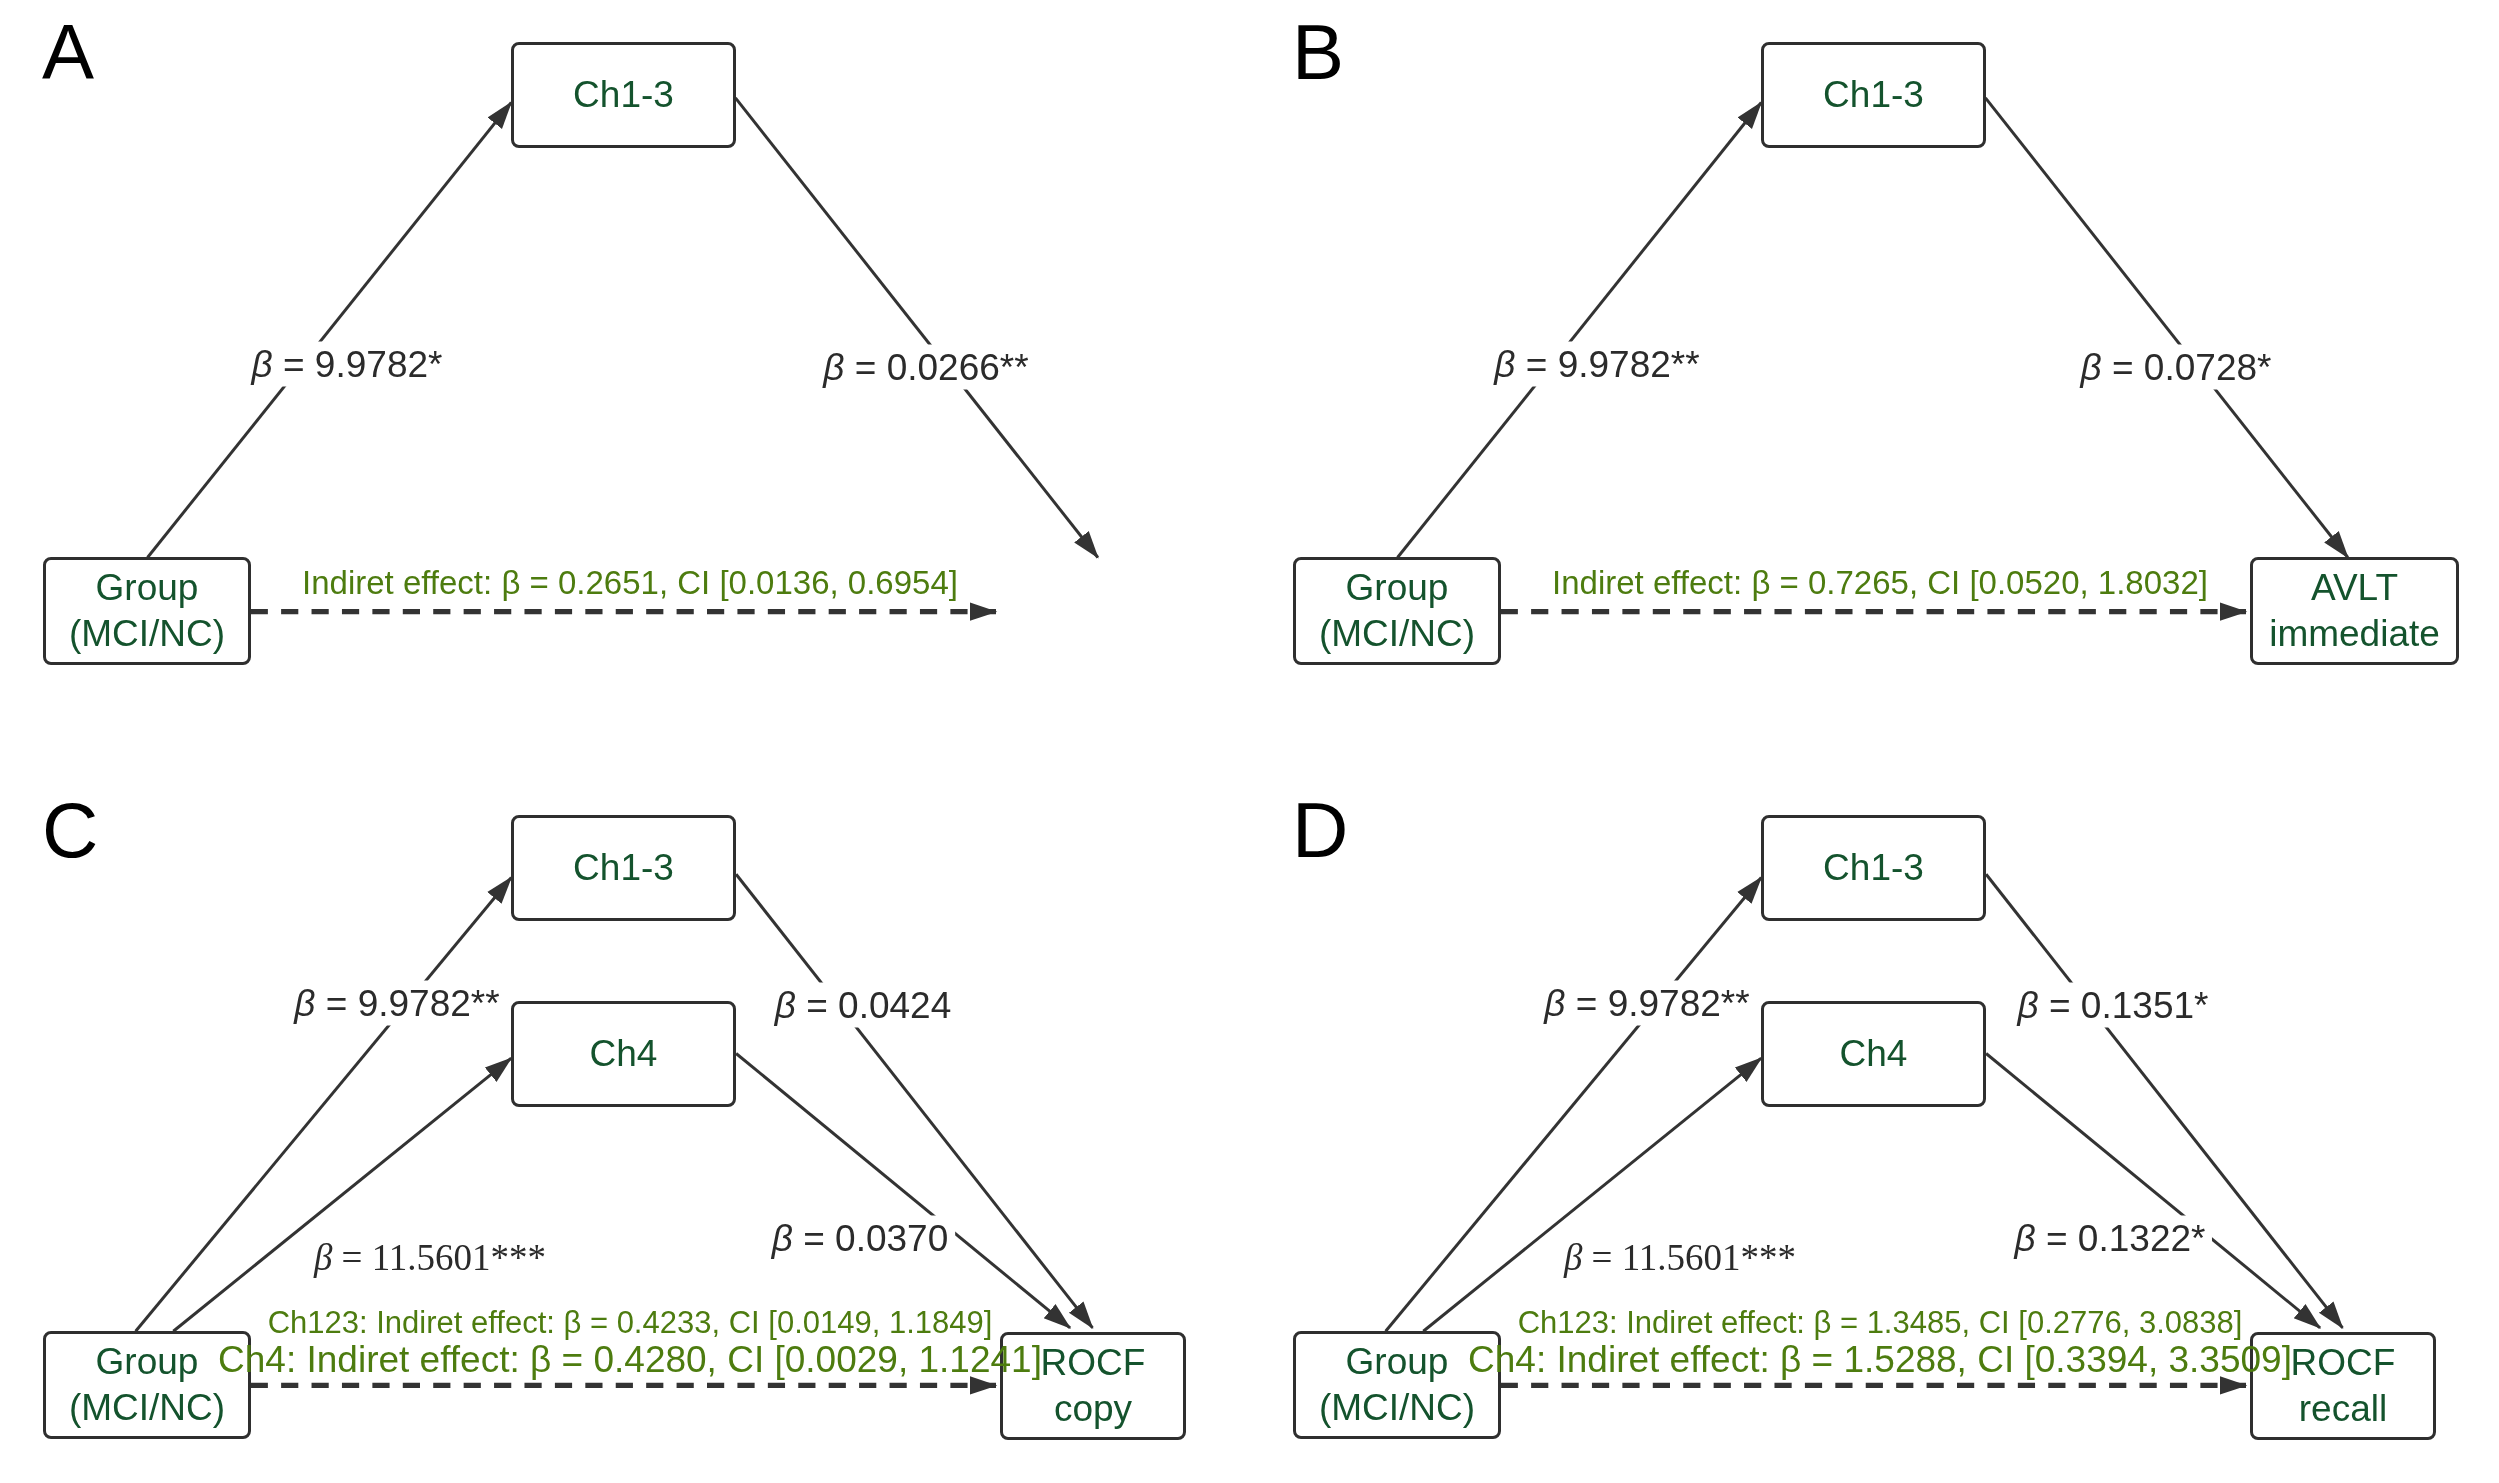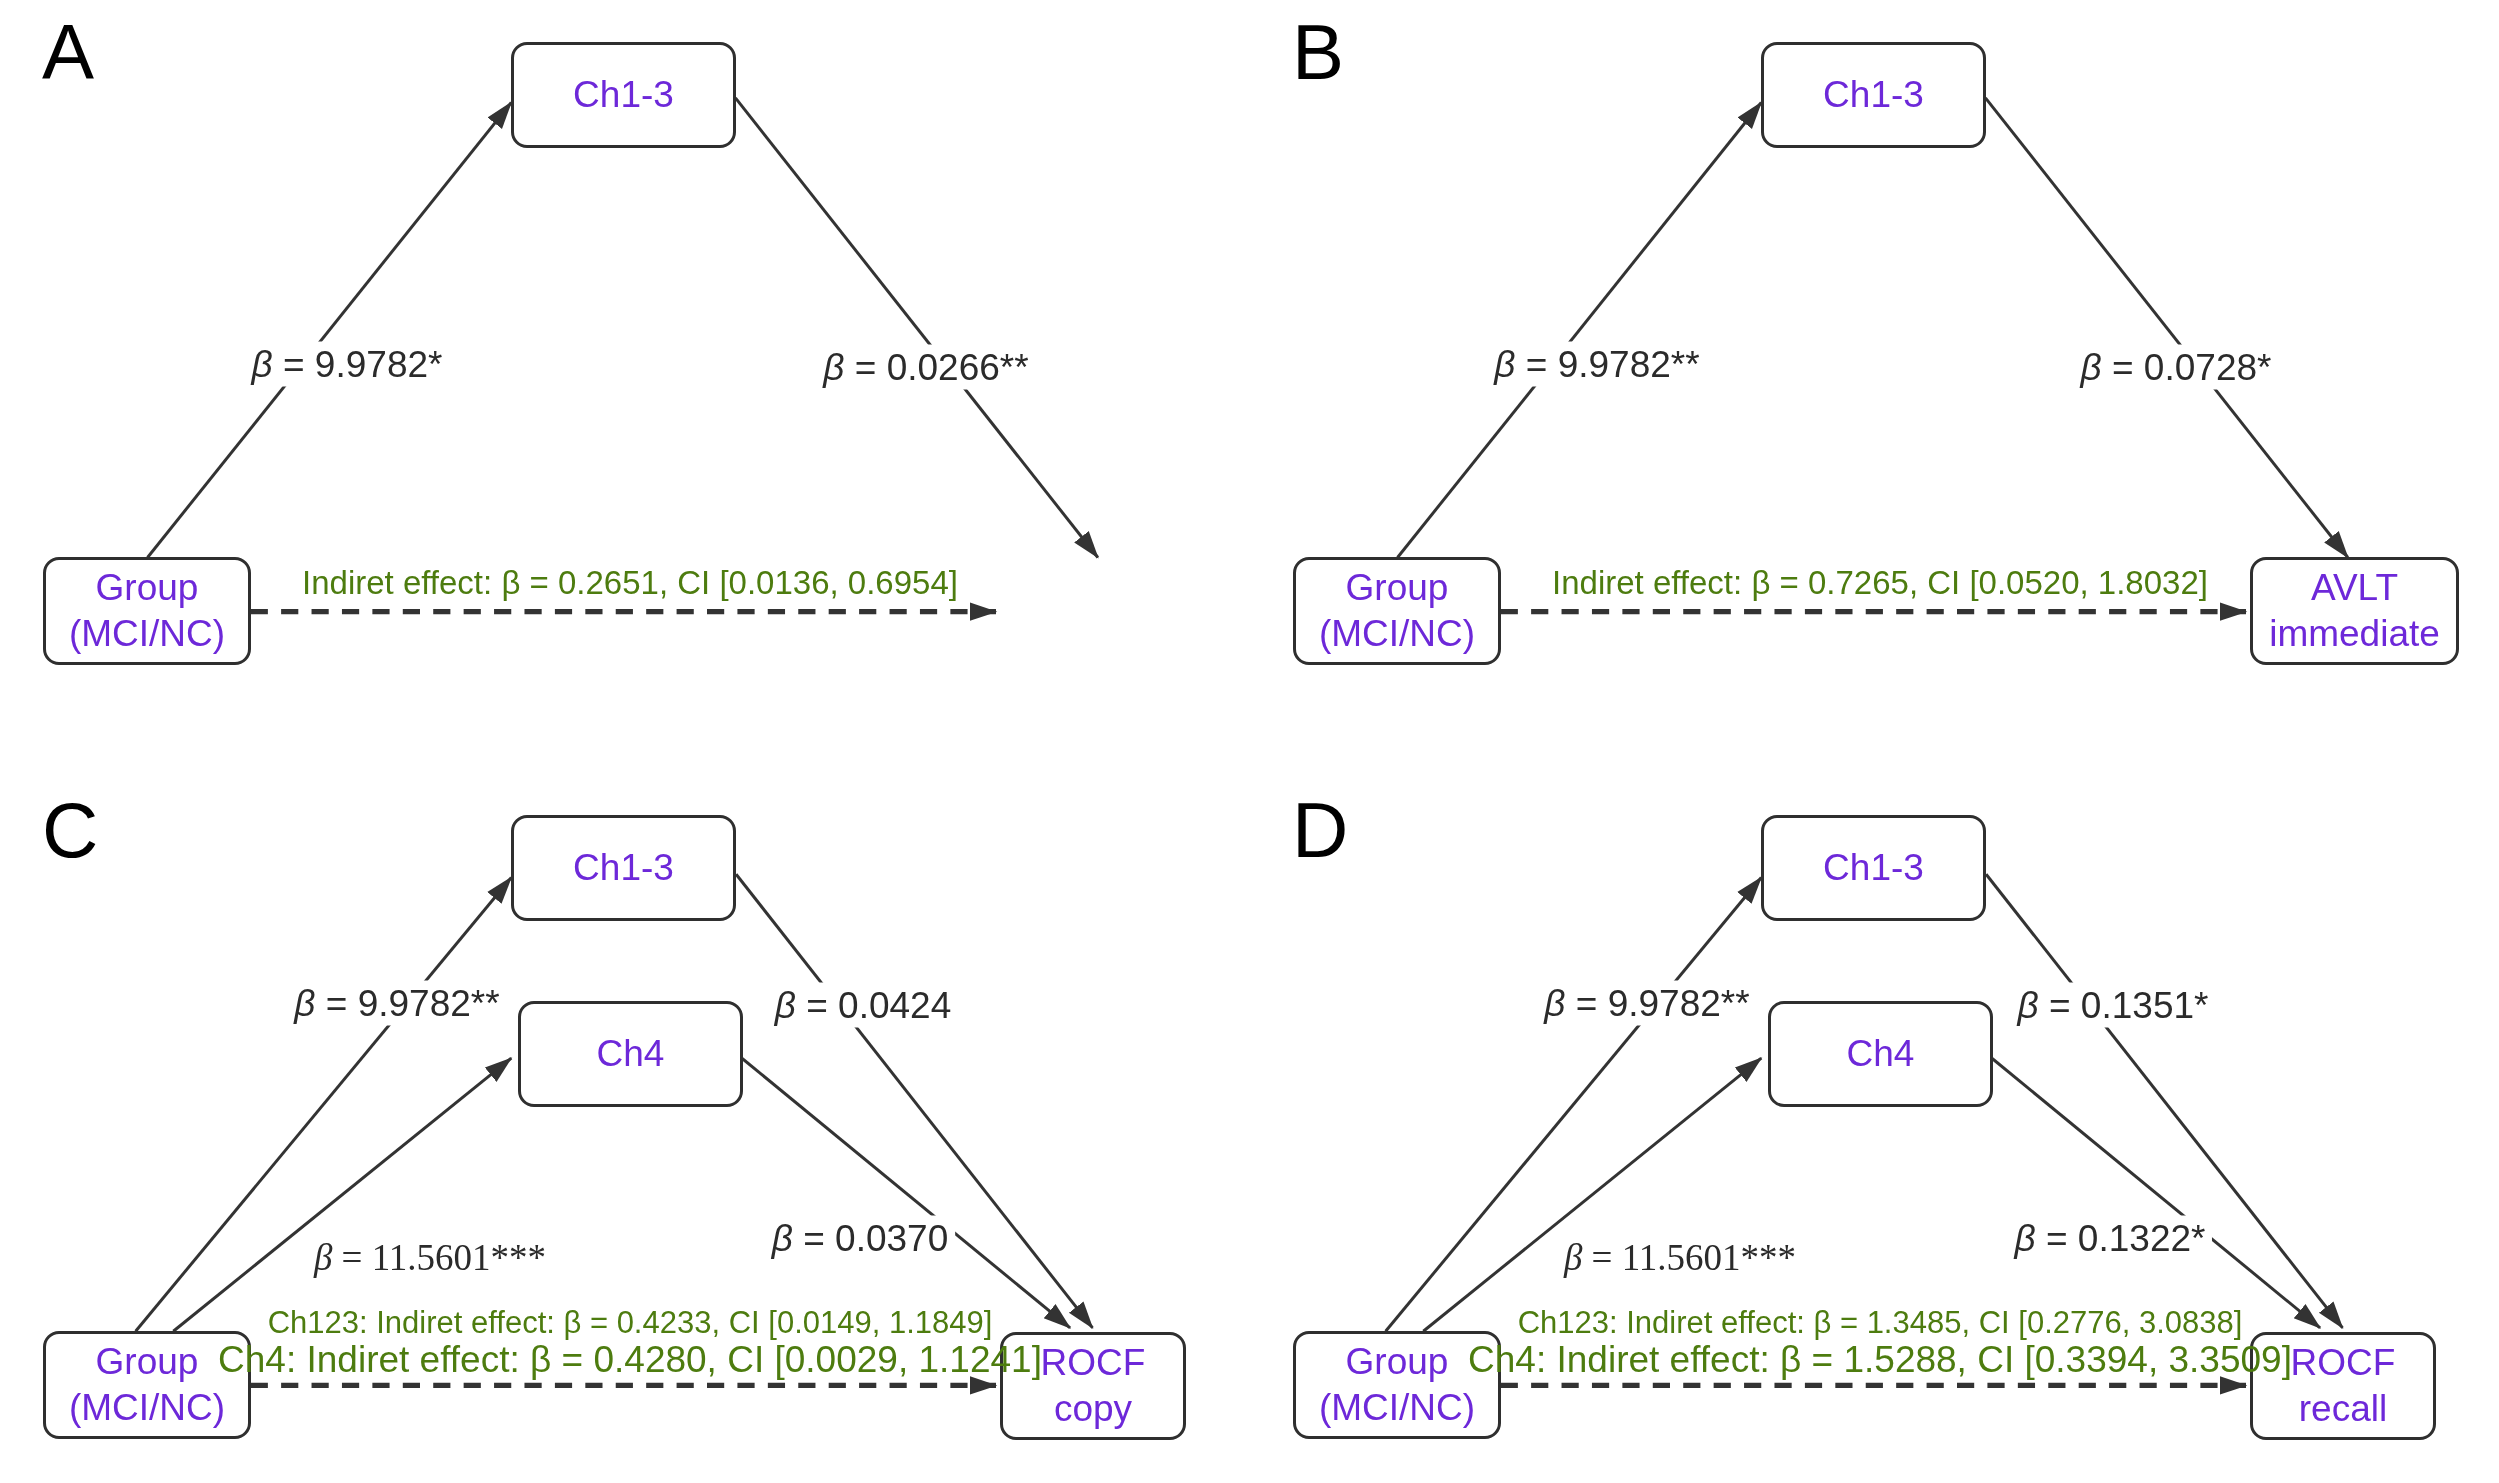--- a/index.html
+++ b/index.html
@@ -26,35 +26,35 @@
   .panel.dual .panel-letter{top:49px;}
 
   .edges{position:absolute;left:0;top:0;width:1250px;height:742px;}
   .edges line{stroke:#333333;stroke-width:4.5;}
   .edges line.dashed{stroke-width:8;stroke-dasharray:26 20;}
 
   .node{
     position:absolute;
     box-sizing:border-box;
     border:3px solid #2f2f2f;
-    border-radius:16px;
+    border-radius:8px;
     background:#ffffff;
     display:flex;align-items:center;justify-content:center;
     text-align:center;
     font-size:37px;line-height:1.25;
     white-space:pre-line;
-    color:#6d28d9;
+    color:#14532d;
   }
   
   .panel.simple .node-mediator1{left:511px;top:42px;width:225px;height:106px;}
   .panel.simple .node-predictor{left:43px;top:557px;width:208px;height:108px;}
   .panel.simple .node-outcome{left:1000px;top:557px;width:209px;height:108px;}
   
   .panel.dual .node-mediator1{left:511px;top:73px;width:225px;height:106px;}
-  .panel.dual .node-mediator2{left:511px;top:259px;width:225px;height:106px;margin-left:7px;}
+  .panel.dual .node-mediator2{left:511px;top:259px;width:225px;height:106px;}
   .panel.dual .node-predictor{left:43px;top:589px;width:208px;height:108px;}
   .panel.dual .node-outcome{left:1000px;top:590px;width:186px;height:108px;}
 
   .path-label{
     position:absolute;
     transform:translate(-50%,-50%);
     font-size:37px;line-height:1;
     white-space:nowrap;
     background:#ffffff;
     padding:4px 6.6px;

